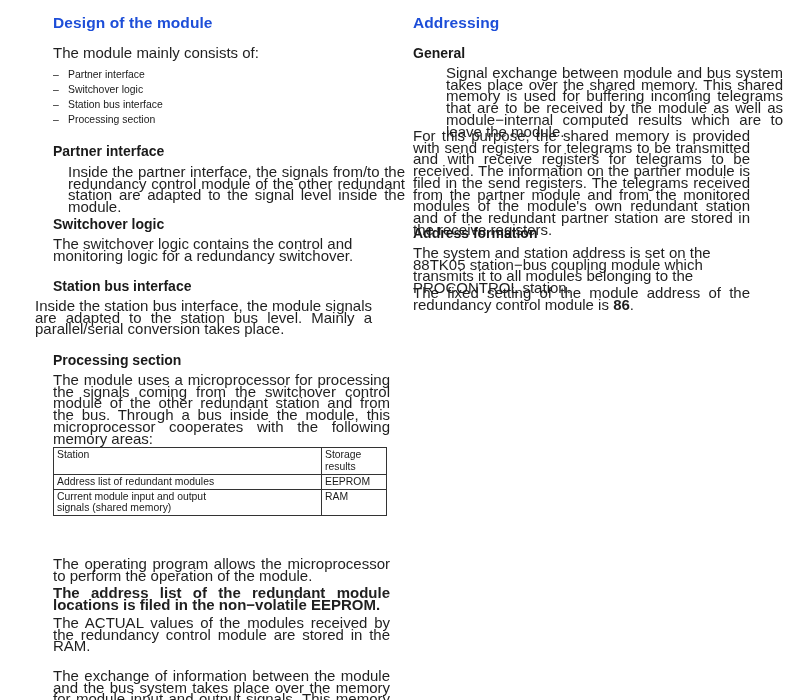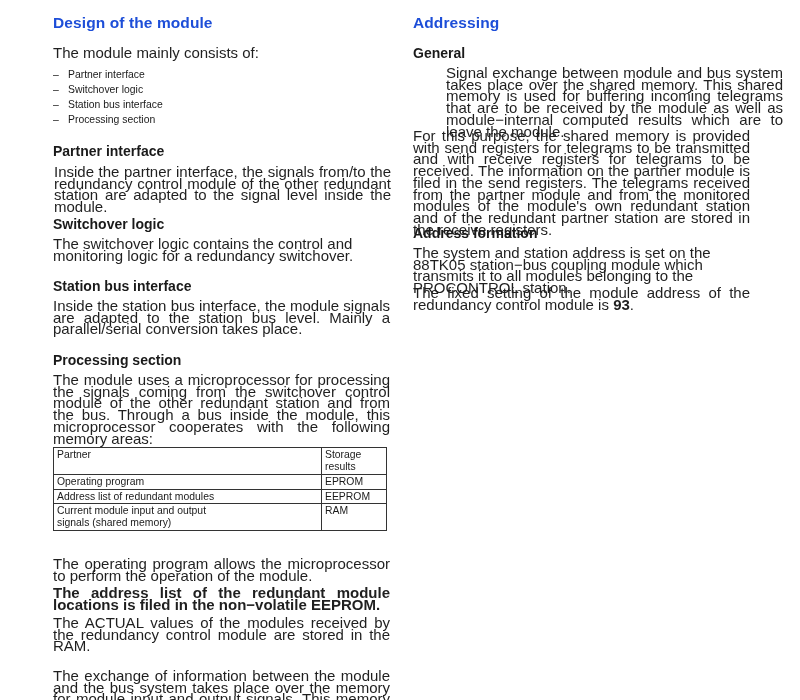--- a/index.html
+++ b/index.html
@@ -24,40 +24,36 @@
 <p class="para nj" style="left:53px; top:47px; width:337px;">The module mainly consists of:</p>
 
 <ul class="dash" style="left:53px; top:67px; width:337px;">
   <li>Partner interface</li>
   <li>Switchover logic</li>
   <li>Station bus interface</li>
   <li>Processing section</li>
 </ul>
 
 <h3 class="heading" style="left:53px; top:143px;">Partner interface</h3>
-<p class="para" style="left:54px; top:166px; width:337px;">Inside the partner interface, the signals from/to the redundancy control module of the other redundant station are adapted to the signal level inside the module.</p>
+<p class="para" style="left:68px; top:166px; width:337px;">Inside the partner interface, the signals from/to the redundancy control module of the other redundant station are adapted to the signal level inside the module.</p>
 
 <h3 class="heading" style="left:53px; top:216px;">Switchover logic</h3>
 <p class="para nj" style="left:53px; top:238px; width:340px;">The switchover logic contains the control and monitoring logic for a redundancy switchover.</p>
 
 <h3 class="heading" style="left:53px; top:278px;">Station bus interface</h3>
-<p class="para" style="left:53px; top:300px; width:337px;">Inside the station bus interface, the module signals are adapted to the station bus level. Mainly a parallel/serial conversion takes place.</p>
+<p class="para" style="left:35px; top:300px; width:337px;">Inside the station bus interface, the module signals are adapted to the station bus level. Mainly a parallel/serial conversion takes place.</p>
 
 <h3 class="heading" style="left:53px; top:352px;">Processing section</h3>
 <p class="para" style="left:53px; top:374px; width:337px;">The module uses a microprocessor for processing the signals coming from the switchover control module of the other redundant station and from the bus. Through a bus inside the module, this microprocessor cooperates with the following memory areas:</p>
 
 <table class="mem">
   <tbody>
       <tr style="height:27px;">
-    <td>Partner</td>
+    <td>Station</td>
     <td class="c2">Storage results</td>
-  </tr>
-  <tr>
-    <td>Operating program</td>
-    <td class="c2">EPROM</td>
   </tr>
   <tr>
     <td>Address list of redundant modules</td>
     <td class="c2">EEPROM</td>
   </tr>
   <tr>
     <td style="padding-right:80px;">Current module input and output signals (shared memory)</td>
     <td class="c2">RAM</td>
   </tr>
 </tbody>
@@ -69,13 +65,13 @@
 <p class="para" style="left:53px; top:646px; width:337px;margin-top:24px;">The exchange of information between the module and the bus system takes place over the memory for module input and output signals. This memory is used for buffering the signals.</p>
 
 <h1 class="title" style="left:413px; top:14px;">Addressing</h1>
 
 <h3 class="heading" style="left:413px; top:45px;">General</h3>
 <p class="para" style="left:413px; top:67px; width:337px;margin-left:33px;">Signal exchange between module and bus system takes place over the shared memory. This shared memory is used for buffering incoming telegrams that are to be received by the module as well as module−internal computed results which are to leave the module.</p>
 <p class="para" style="left:413px; top:130px; width:337px;">For this purpose, the shared memory is provided with send registers for telegrams to be transmitted and with receive registers for telegrams to be received. The information on the partner module is filed in the send registers. The telegrams received from the partner module and from the monitored modules of the module's own redundant station and of the redundant partner station are stored in the receive registers.</p>
 
 <h3 class="heading" style="left:413px; top:225px;">Address formation</h3>
 <p class="para nj" style="left:413px; top:247px; width:337px;">The system and station address is set on the 88TK05 station−bus coupling module which transmits it to all modules belonging to the PROCONTROL station.</p>
-<p class="para" style="left:413px; top:287px; width:337px;"><span>The fixed setting of the module address of the redundancy control module is </span><b class="val">93</b><span>.</span></p>
+<p class="para" style="left:413px; top:287px; width:337px;"><span>The fixed setting of the module address of the redundancy control module is </span><b class="val">86</b><span>.</span></p>
 
 </body></html>

